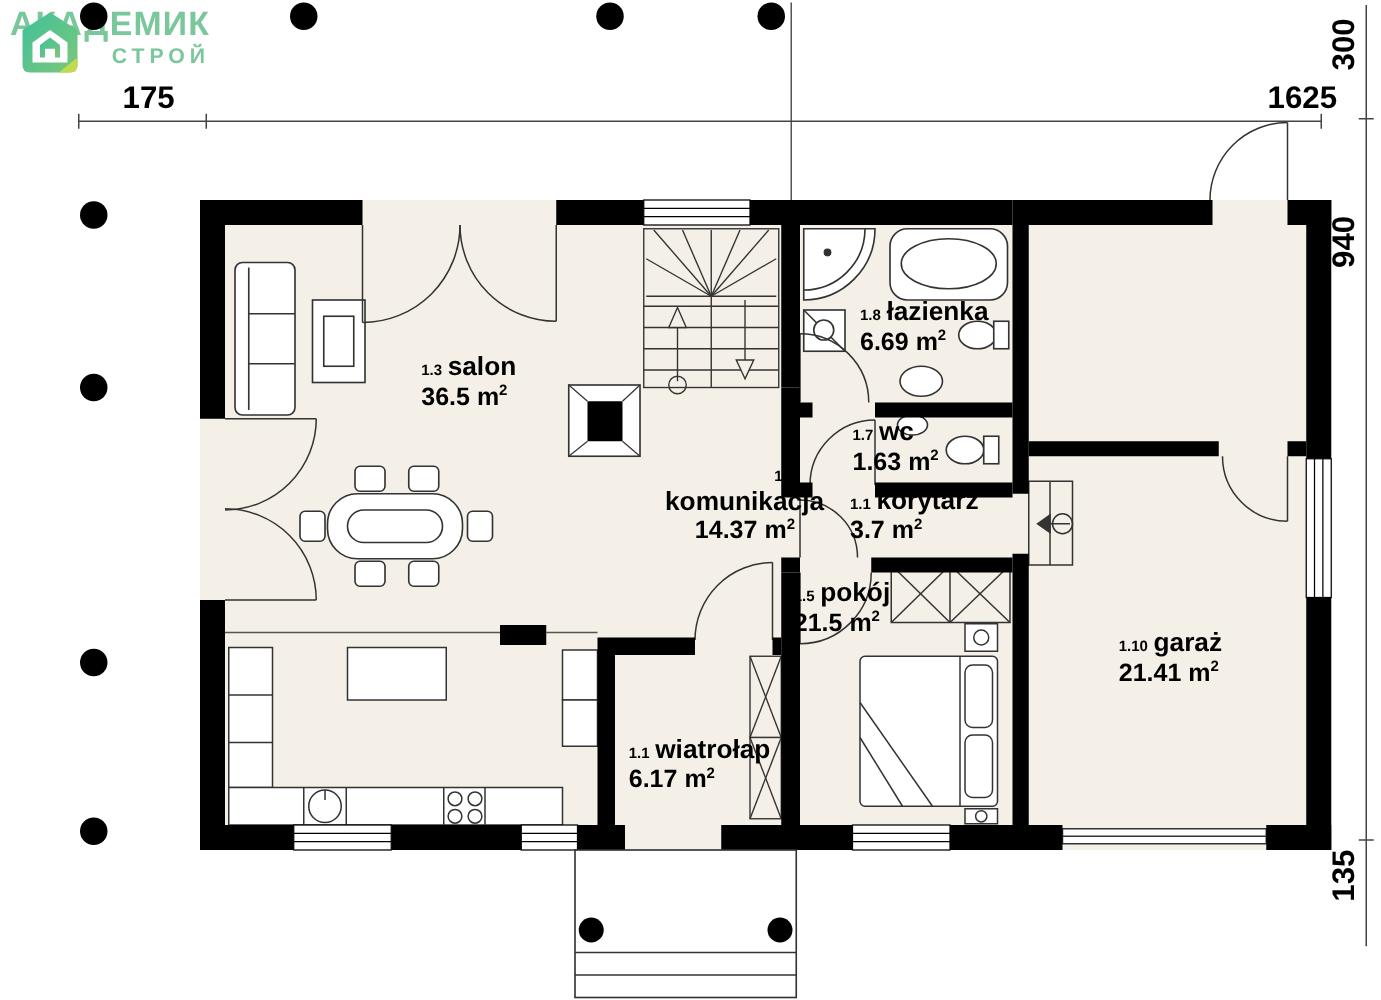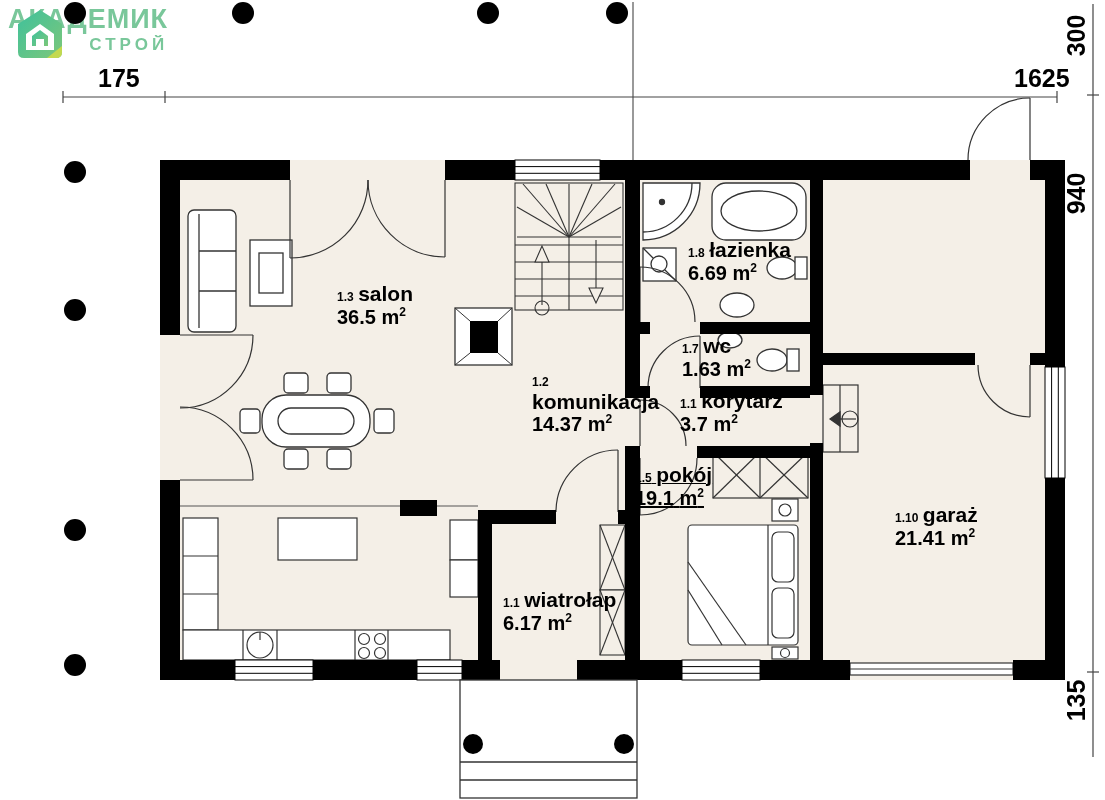--- a/index.html
+++ b/index.html
@@ -305,39 +305,39 @@
   <div class="dim" style="left:98px;top:64px;">175</div>
   <div class="dim" style="left:978px;top:64px;margin-left:36px;">1625</div>
   <div class="dim vert" style="left:1036px;top:21px;">300</div>
   <div class="dim vert" style="left:1036px;top:179px;">940</div>
   <div class="dim vert" style="left:1036px;top:686px;">135</div>
 
   <div class="room-label" style="left:337px;top:282px;">
     <div class="l1"><span class="num">1.3</span> <span class="nm">salon</span></div>
     <div class="l2"><span>36.5</span> <span>m</span><sup>2</sup></div>
   </div>
-  <div class="room-label wrap" style="left:532px;top:372px;">
+  <div class="room-label wrap" style="left:532px;top:372px;text-align:right;">
     <div class="l1"><span class="num">1.2</span> <span class="nm">komunikacja</span></div>
     <div class="l2"><span>14.37</span> <span>m</span><sup>2</sup></div>
   </div>
   <div class="room-label" style="left:688px;top:238px;">
     <div class="l1"><span class="num">1.8</span> <span class="nm">łazienka</span></div>
     <div class="l2"><span>6.69</span> <span>m</span><sup>2</sup></div>
   </div>
   <div class="room-label" style="left:682px;top:334px;">
     <div class="l1"><span class="num">1.7</span> <span class="nm">wc</span></div>
     <div class="l2"><span>1.63</span> <span>m</span><sup>2</sup></div>
   </div>
   <div class="room-label" style="left:680px;top:389px;">
     <div class="l1"><span class="num">1.1</span> <span class="nm">korytarz</span></div>
     <div class="l2"><span>3.7</span> <span>m</span><sup>2</sup></div>
   </div>
-  <div class="room-label" style="left:635px;top:463px;text-decoration:underline;">
+  <div class="room-label" style="left:635px;top:463px;">
     <div class="l1"><span class="num">1.5</span> <span class="nm">pokój</span></div>
-    <div class="l2"><span>19.1</span> <span>m</span><sup>2</sup></div>
+    <div class="l2"><span>21.5</span> <span>m</span><sup>2</sup></div>
   </div>
   <div class="room-label" style="left:895px;top:503px;">
     <div class="l1"><span class="num">1.10</span> <span class="nm">garaż</span></div>
     <div class="l2"><span>21.41</span> <span>m</span><sup>2</sup></div>
   </div>
   <div class="room-label" style="left:503px;top:588px;">
     <div class="l1"><span class="num">1.1</span> <span class="nm">wiatrołap</span></div>
     <div class="l2"><span>6.17</span> <span>m</span><sup>2</sup></div>
   </div>
 

